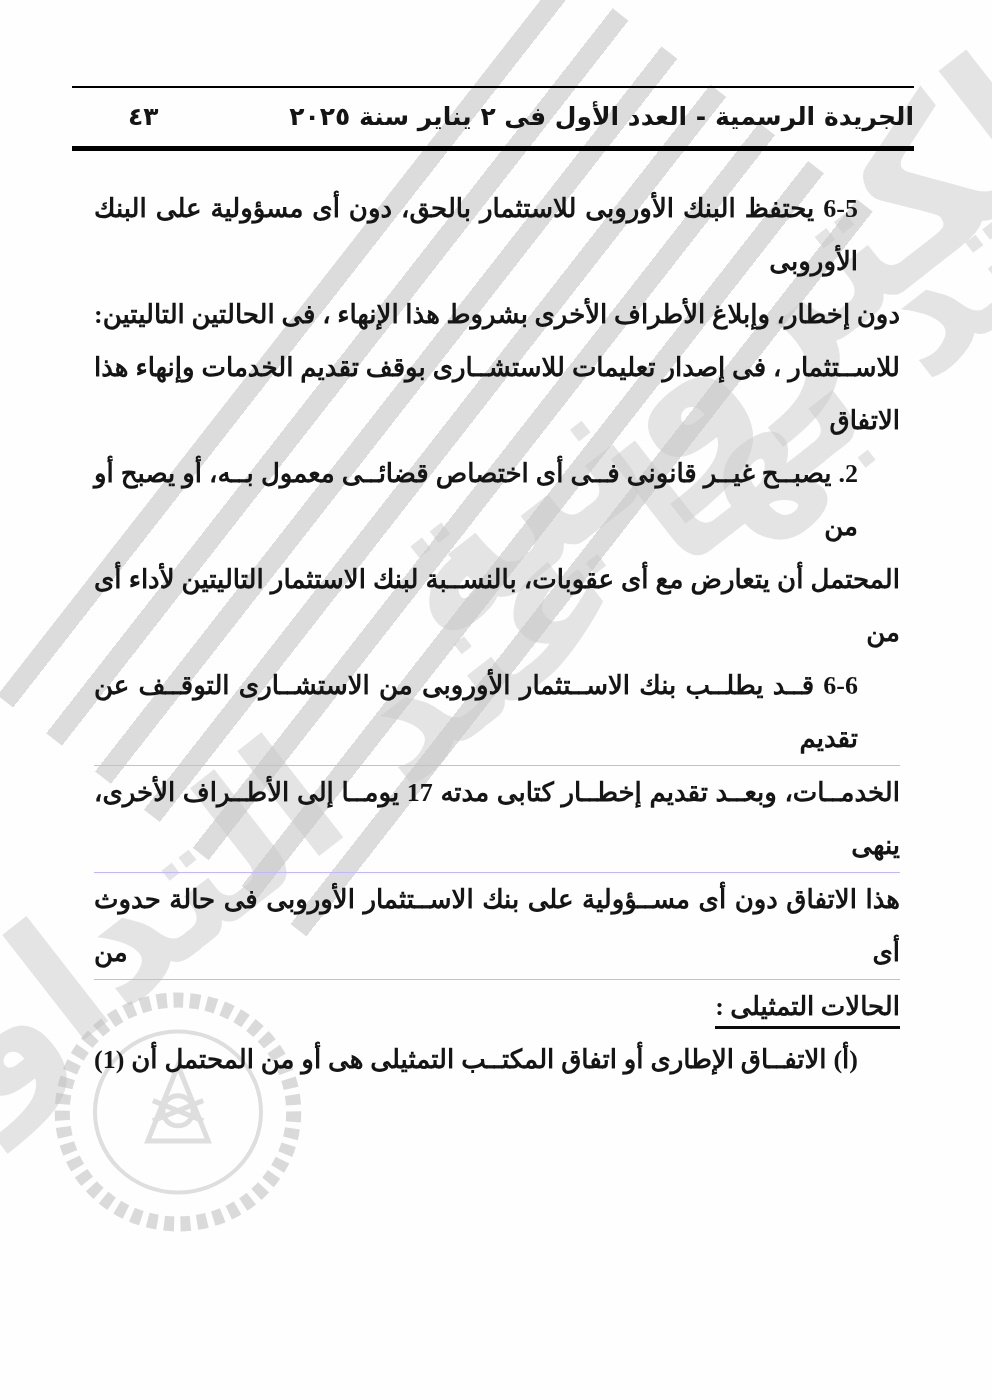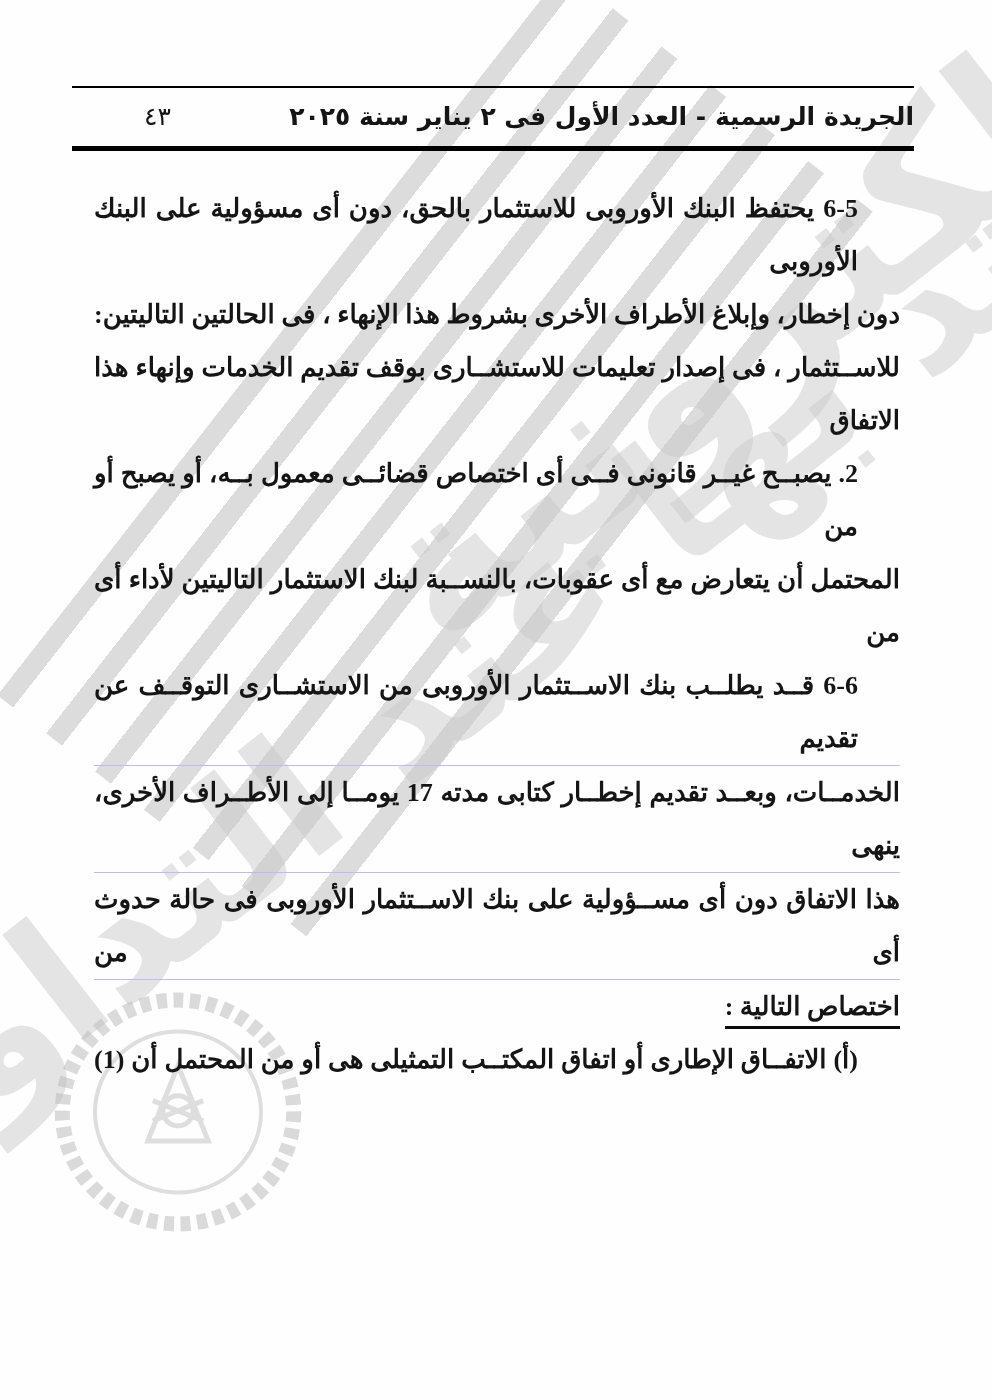--- a/index.html
+++ b/index.html
@@ -32,21 +32,21 @@
   .header{
     position:absolute;top:86px;left:72px;right:78px;z-index:2;
     border-top:2px solid #000;
   }
   .header-row{position:relative;height:58px;}
   .header-title{
     text-align:right;font-size:25px;font-weight:bold;
     line-height:58px;letter-spacing:0;
   }
   .page-number{
-    position:absolute;left:72px;top:0;font-size:25px;font-weight:normal;
+    position:absolute;left:56px;top:0;font-size:25px;font-weight:bold;
     line-height:58px;
   }
   .rule-thick{height:5px;background:#000;}
   
   .body-text{
     position:absolute;top:182px;right:92px;width:806px;z-index:2;
     font-size:26px;font-weight:bold;line-height:53px;
   }
   .ln{min-height:53px;font-family:Liberation Serif, serif;}
   .full{text-align:justify;text-align-last:justify;}
@@ -98,21 +98,21 @@
 
     <section>
       <div class="ln full first">2. يصبــح غيــر قانونى فــى أى اختصاص قضائــى معمول بــه، أو يصبح أو من</div>
       <div class="ln full">المحتمل أن يتعارض مع أى عقوبات، بالنســبة لبنك الاستثمار التاليتين لأداء أى من</div>
     </section>
 
     <section>
       <div class="ln full first ul">6-6 قــد يطلــب بنك الاســتثمار الأوروبى من الاستشــارى التوقــف عن تقديم</div>
       <div class="ln full ul">الخدمــات، وبعــد تقديم إخطــار كتابى مدته 17 يومــا إلى الأطــراف الأخرى، ينهى</div>
       <div class="ln full ul">هذا الاتفاق دون أى مســؤولية على بنك الاســتثمار الأوروبى فى حالة حدوث أى من</div>
-      <div class="ln right"><span class="ul-inline">اختصاص التالية :</span></div>
+      <div class="ln right"><span class="ul-inline">الحالات التمثيلى :</span></div>
     </section>
 
     <section>
       <div class="ln full first">(أ) الاتفــاق الإطارى أو اتفاق المكتــب التمثيلى هى أو من المحتمل أن (1)</div>
 
     </section>
 
   </main>
 </div>
 

